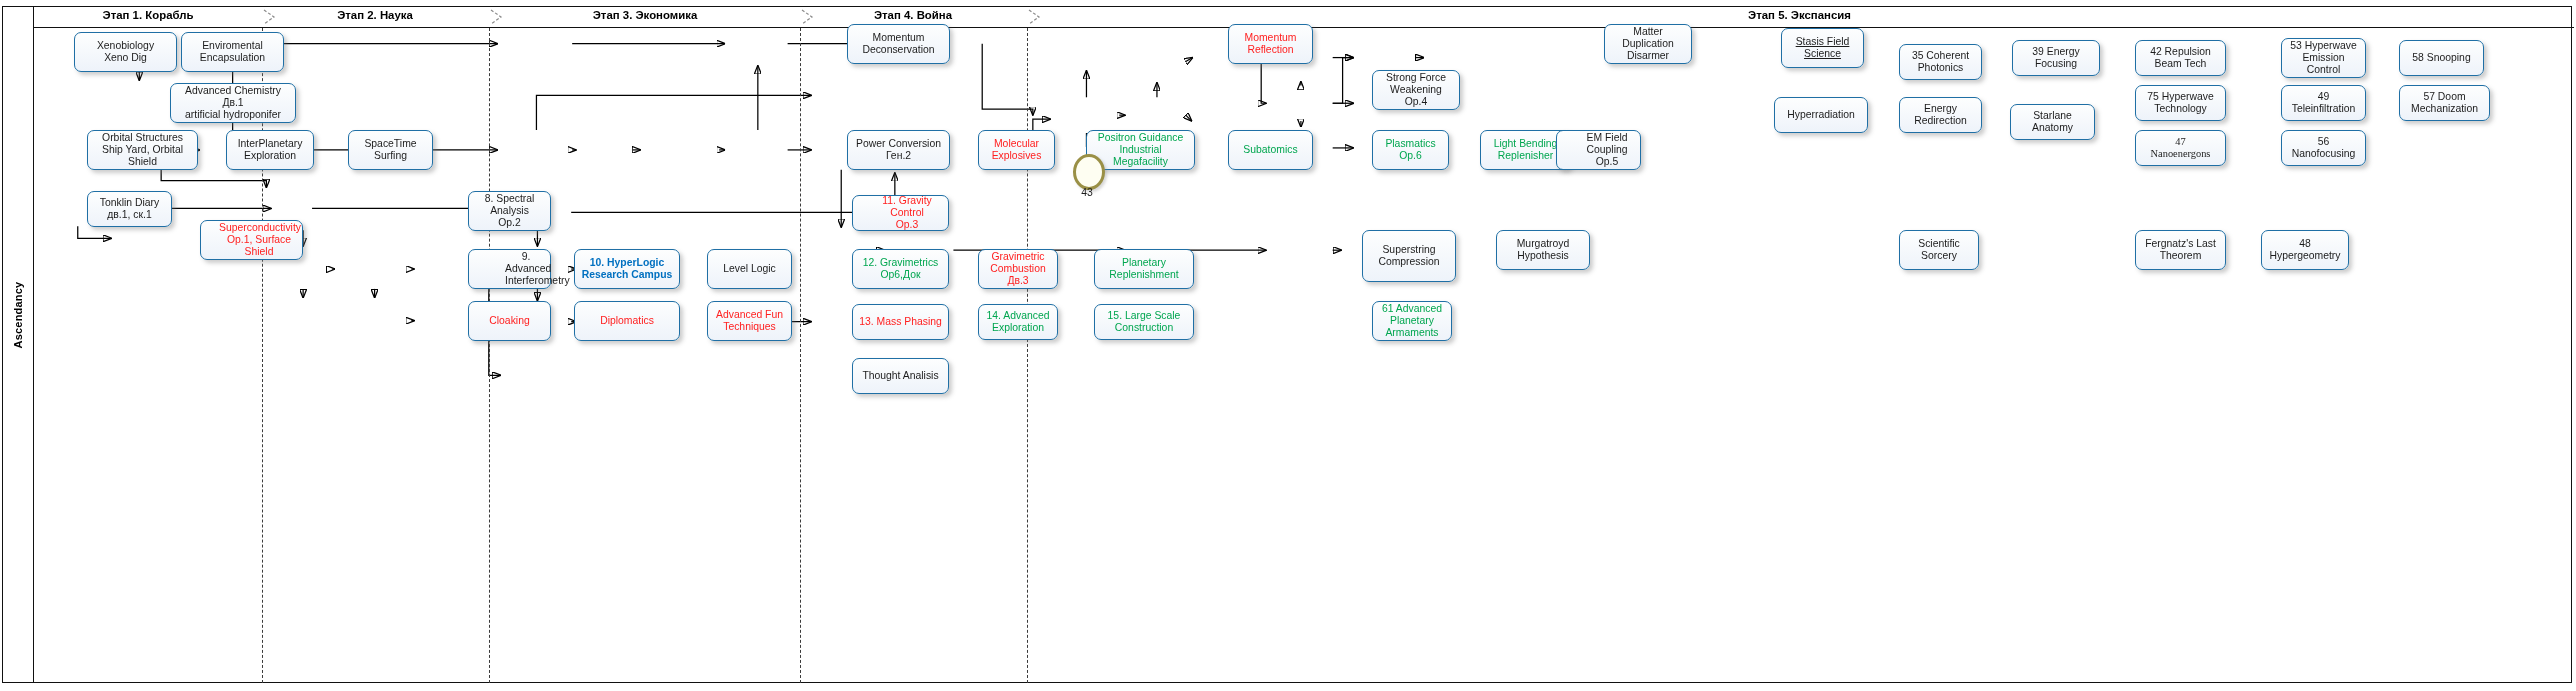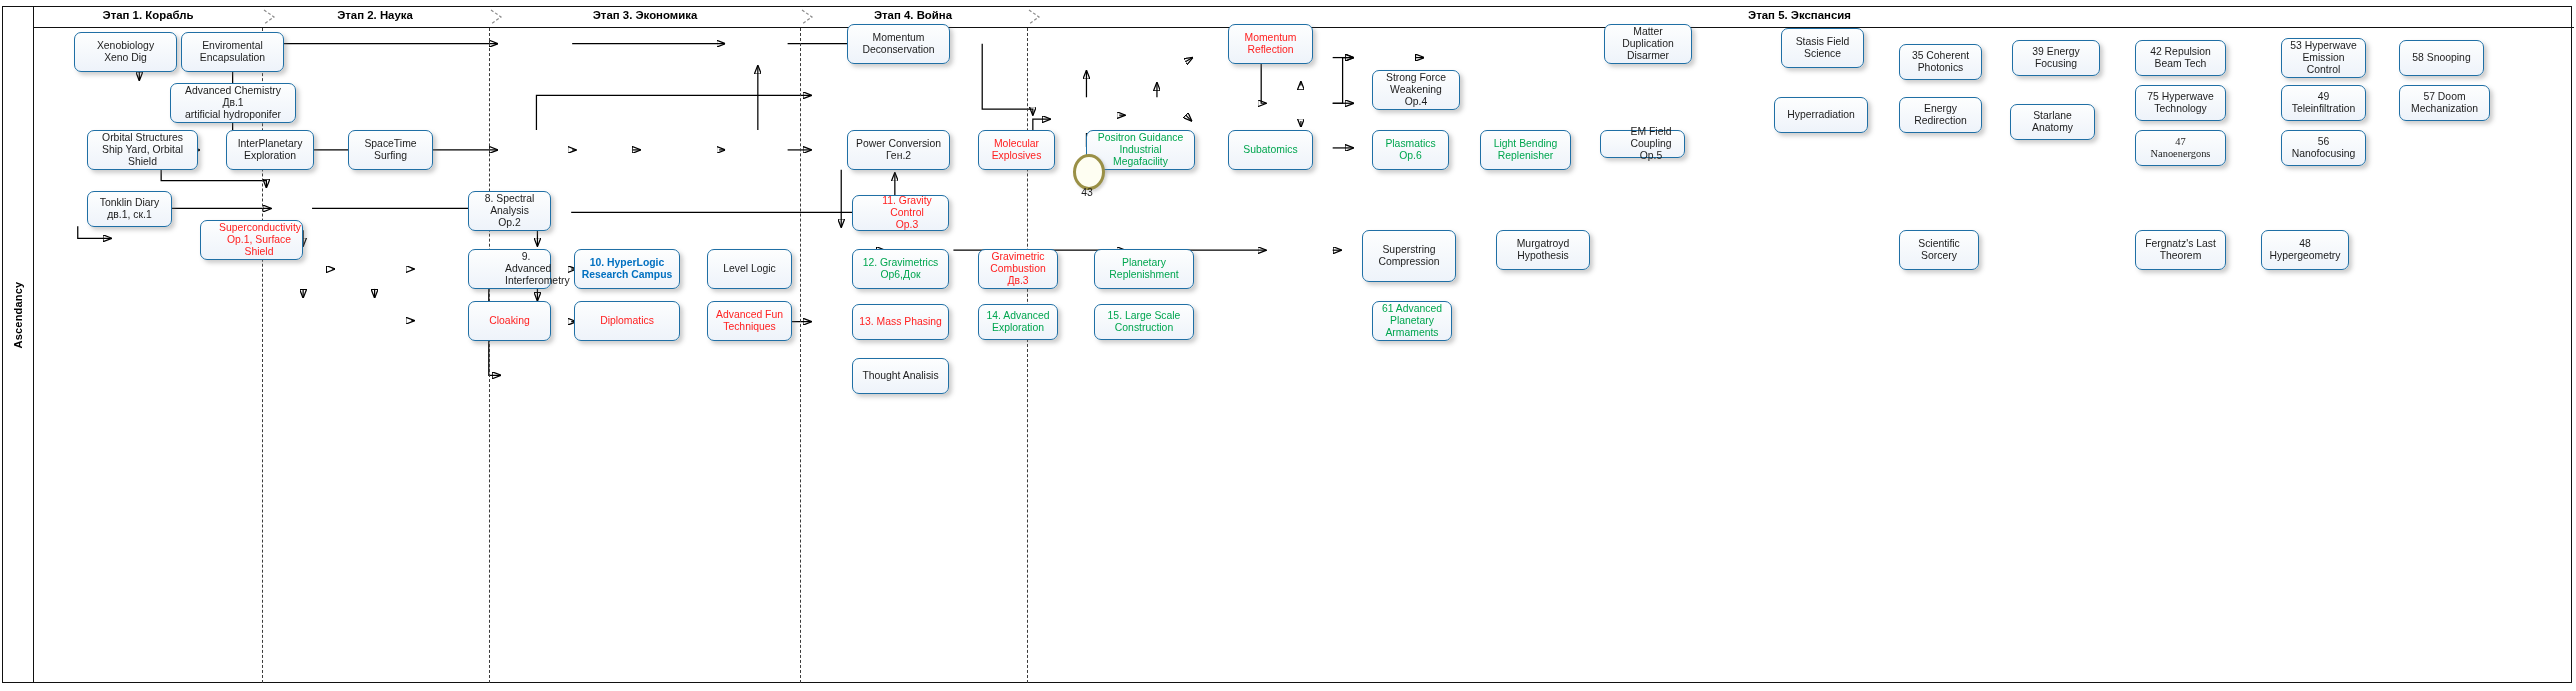--- a/index.html
+++ b/index.html
@@ -261,21 +261,21 @@
         <span>Subatomics</span>
       </div>
       <div class="node green" style="left: 1372px; top: 130px; width: 77px; height: 40px;">
         <span>Plasmatics
 Op.6</span>
       </div>
       <div class="node green" style="left: 1480px; top: 130px; width: 91px; height: 40px;">
         <span>Light Bending
 Replenisher</span>
       </div>
-      <div class="node" style="left: 1600px; top: 130px; width: 85px; height: 28px; padding-left: 20px;">
+      <div class="node" style="left: 1556px; top: 130px; width: 85px; height: 40px; padding-left: 20px;">
         <span>EM Field
 Coupling
 Op.5</span>
       </div>
       <div class="node" style="left: 1604px; top: 24px; width: 88px; height: 40px;">
         <span>Matter
 Duplication
 Disarmer</span>
       </div>
       <div class="node red" style="left: 852px; top: 195px; width: 97px; height: 36px; padding-left: 16px;">
@@ -315,21 +315,21 @@
         <span>Superstring
 Compression</span>
       </div>
       <div class="node" style="left: 1496px; top: 230px; width: 94px; height: 40px;">
         <span>Murgatroyd
 Hypothesis</span>
       </div>
       <div class="node" style="left: 1774px; top: 97px; width: 94px; height: 36px;">
         <span>Hyperradiation</span>
       </div>
-      <div class="node" style="left: 1781px; top: 28px; width: 83px; height: 40px;">
+      <div class="node" style="left: 1781px; top: 28px; width: 83px; height: 40px; text-decoration: underline;">
         <span>Stasis Field
 Science</span>
       </div>
       <div class="node" style="left: 1899px; top: 97px; width: 83px; height: 36px;">
         <span>Energy
 Redirection</span>
       </div>
       <div class="node" style="left: 1899px; top: 44px; width: 83px; height: 36px;">
         <span>35 Coherent
 Photonics</span>

